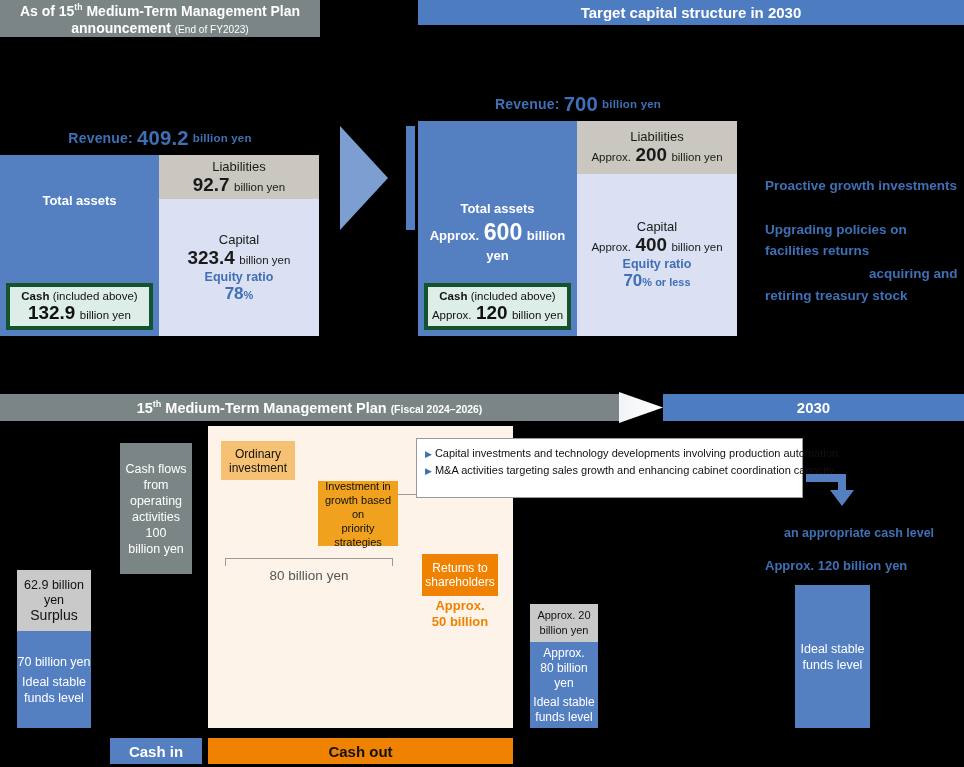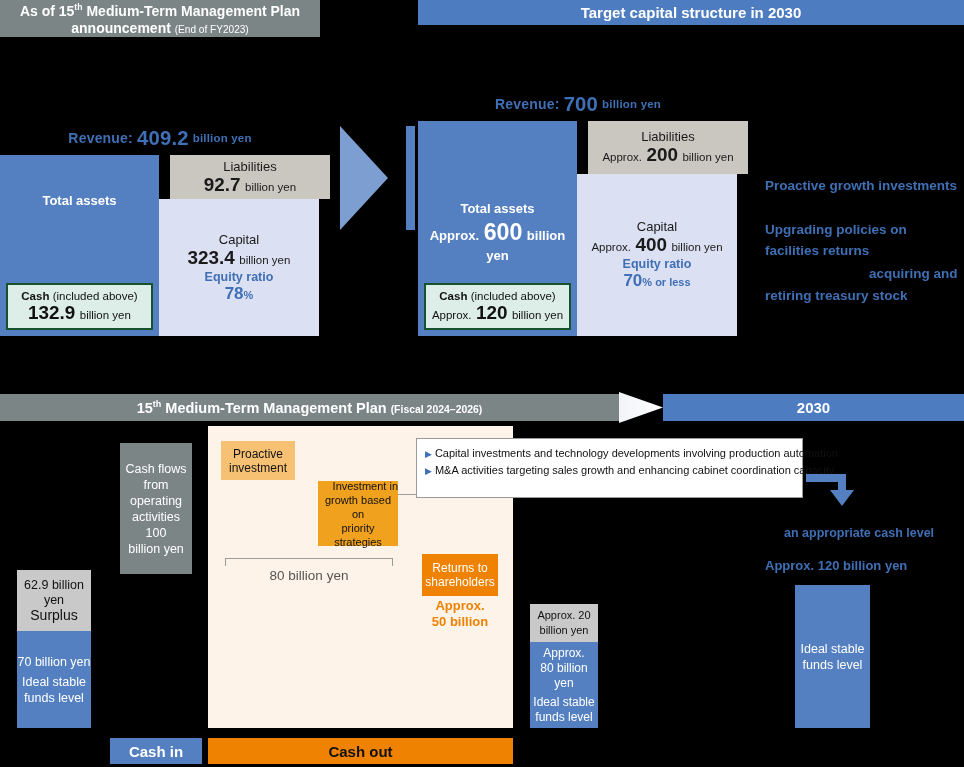--- a/index.html
+++ b/index.html
@@ -12,41 +12,41 @@
   
   .hdr-gray{background:#7b8586;color:#fff;font-weight:bold;}
   .hdr-blue{background:#4e7cc0;color:#fff;font-weight:bold;}
 
   .sup{font-size:.62em;vertical-align:super;}
   .small{font-size:.72em;font-weight:bold;}
   .lite{font-weight:normal;}
 
   
   .assets{background:#5480c2;color:#fff;}
-  .liab{background:#cac7c0;color:#1a1a1a;margin-left:11px;}
+  .liab{background:#cac7c0;color:#1a1a1a;}
   .cap{background:#dbe0f2;color:#1a1a1a;}
-  .cash{background:#ddeee8;color:#111;border:2px solid #14532d;}
+  .cash{background:#ddeee8;color:#111;border:4px solid #14532d;}
   .rev{color:#3f6fb5;font-weight:bold;letter-spacing:.2px;}
   .big{font-size:1.45em;font-weight:bold;}
   .mid{font-size:1.18em;font-weight:bold;}
   .unit{font-size:.82em;font-weight:bold;}
   .eq{color:#3f6fb5;font-weight:bold;}
 
   
   .arrow-tri{width:0;height:0;border-top:52px solid transparent;border-bottom:52px solid transparent;
              border-left:48px solid #7d9ed0;}
 
   
   .note{color:#3f6fb5;font-weight:bold;font-size:13.5px;line-height:20px;}
 
   
   .cream{background:#fdf3e8;}
   .gbox{background:#7b8586;color:#fff;}
   .ob-light{background:#f7c173;color:#111;}
-  .ob-mid{background:#f0a11e;color:#111;align-items:flex-end;}
+  .ob-mid{background:#f0a11e;color:#111;}
   .ob-dark{background:#ef8200;color:#fff;}
   .graybar{background:#c9c9c9;color:#111;}
   .bluebar{background:#5480c2;color:#fff;}
   .orange-txt{color:#ef8200;font-weight:bold;}
   .bluetxt{color:#3f6fb5;font-weight:bold;}
 
   .callout{background:#fff;color:#111;border:1px solid #9a9a9a;}
   .callout ul{margin:0;padding:6px 8px;list-style:none;}
   .callout li{font-size:11px;line-height:16px;white-space:nowrap;}
   .tri{color:#3f6fb5;font-size:9px;margin-right:3px;}
@@ -197,21 +197,21 @@
 <div class="abs gbox col" style="left:120px;top:443px;width:72px;height:131px;font-size:12.5px;line-height:16px;">
   <div>Cash flows</div>
   <div>from</div>
   <div>operating</div>
   <div>activities</div>
   <div>100</div>
   <div>billion yen</div>
 </div>
 
 <div class="abs ob-light col" style="left:221px;top:441px;width:74px;height:39px;font-size:12px;line-height:14px;">
-  <div>Proactive</div>
+  <div>Ordinary</div>
   <div>investment</div>
 </div>
 
 <div class="abs ob-mid col" style="left:318px;top:481px;width:80px;height:65px;font-size:11px;line-height:14px;">
   <div>Investment in</div>
   <div>growth based on</div>
   <div>priority strategies</div>
 </div>
 
 <div class="abs connector" style="left:398px;top:494px;width:18px;height:1px;"></div>

